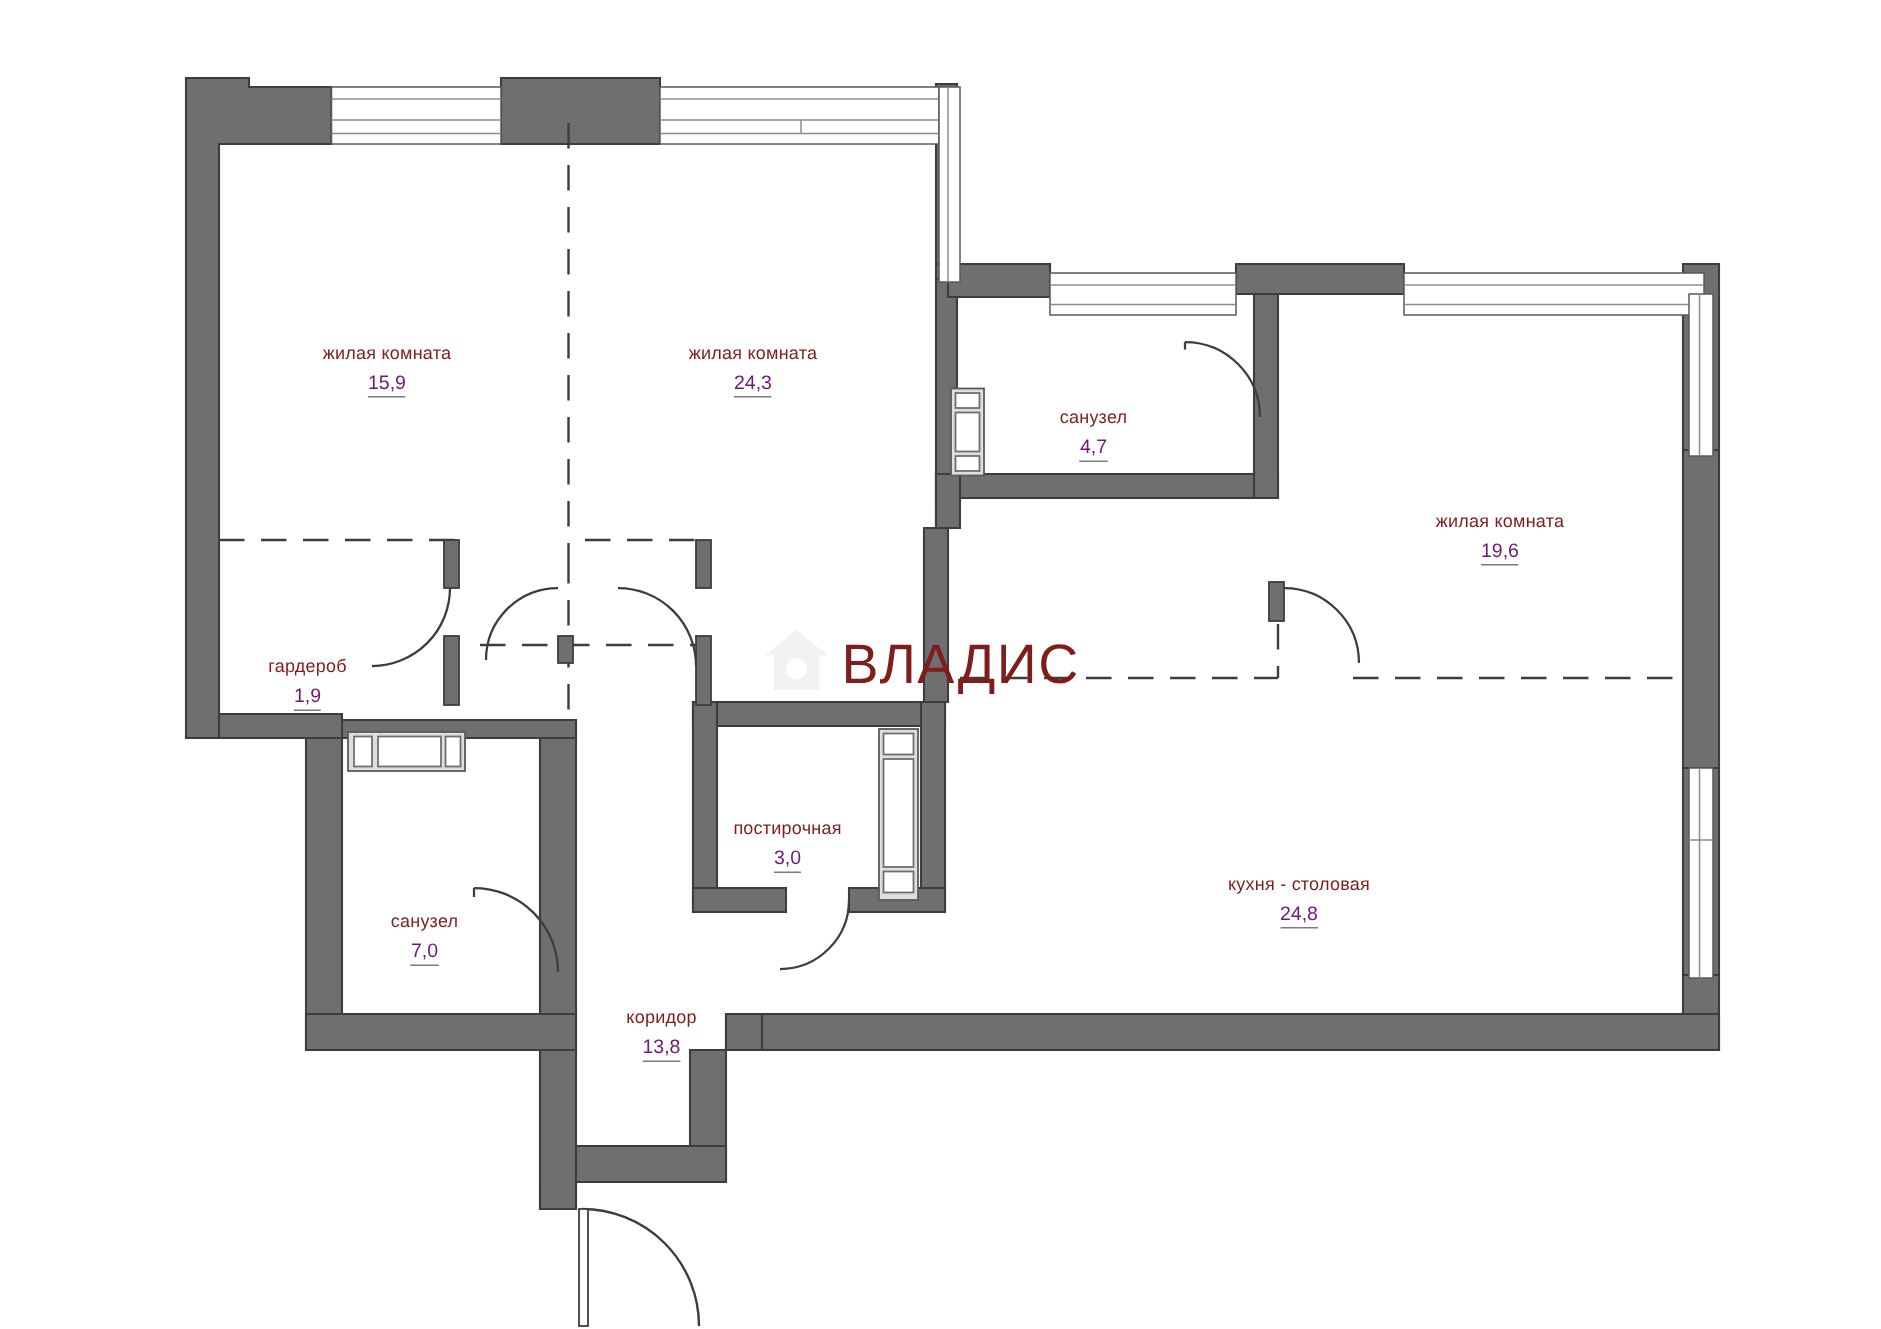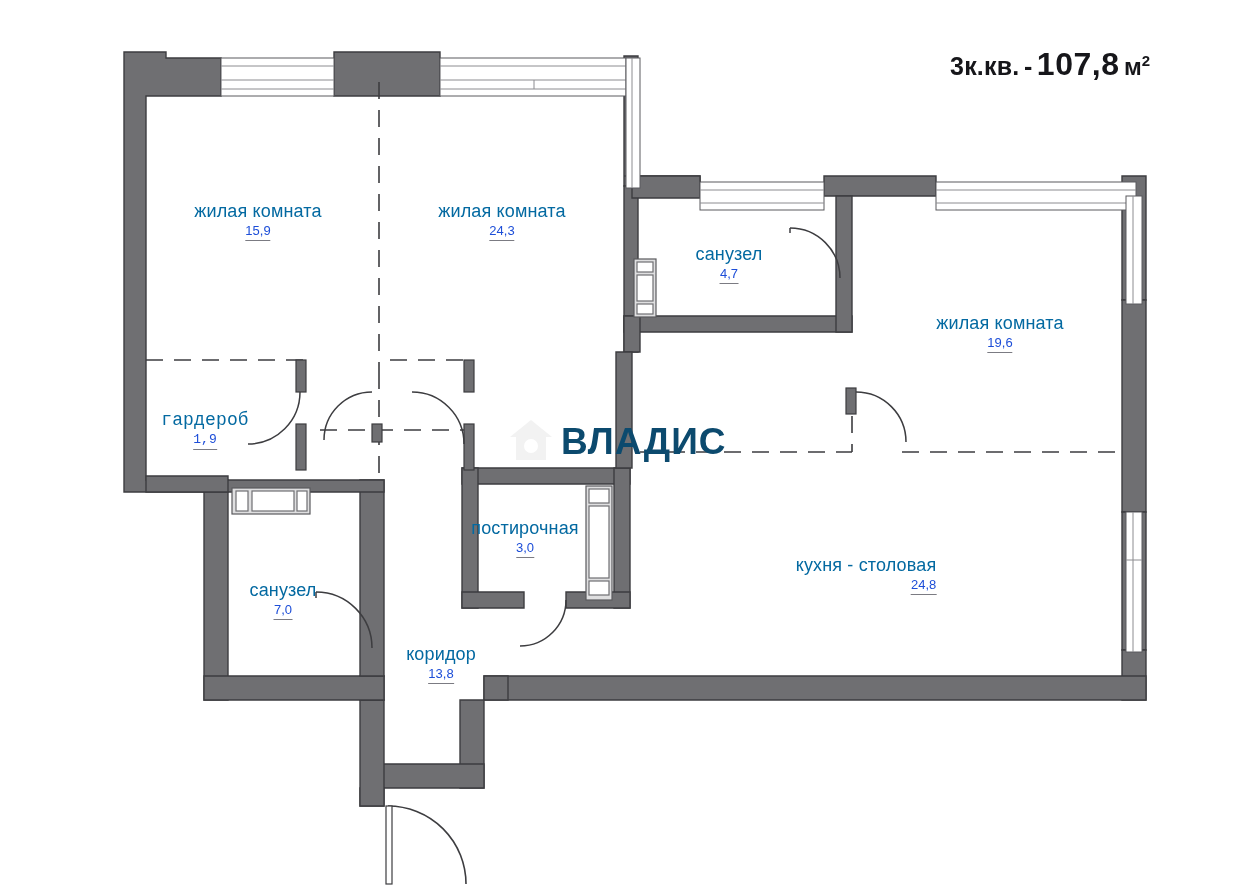--- a/index.html
+++ b/index.html
@@ -54,48 +54,49 @@
     font-weight: 600;
   }
   .room-label {
     position: absolute;
     text-align: center;
     color: #333338;
     white-space: nowrap;
     transform: translate(-50%, 0);
   }
   .room-name {
-    font-size: 18px;
+    font-size: 12px;
     letter-spacing: 0.15px;
     line-height: 16px;
-    color: #0369a1;
+    color: #7f1d1d;
+    margin-top: 24px;
   }
   .room-area {
     font-size: 13px;
     line-height: 18px;
     margin-top: 3px;
-    color: #1d4ed8;
+    color: #701a75;
     display: inline-block;
     border-bottom: 1px solid #7b7b82;
     padding-bottom: 0px;
   }
   .watermark {
     position: absolute;
     left: 508px;
     top: 418px;
     display: flex;
     align-items: center;
     gap: 7px;
     opacity: 1;
     pointer-events: none;
   }
   .wm-text {
     font-size: 37px;
-    font-weight: 700;
-    color: #0c4a6e;
+    font-weight: 400;
+    color: #7f1d1d;
     letter-spacing: 1px;
     line-height: 38px;
   }
   .wm-icon { display: block; }
 </style>
 </head>
 <body>
 
 <div id="plan-root">
 
@@ -262,26 +263,20 @@
 
       <g>
         <rect x="586" y="486" width="26" height="114" fill="#dfdfe0" stroke="#5a5a5e"></rect>
         <rect x="589" y="489" width="20" height="14" fill="#ffffff" stroke="#6f6f72"></rect>
         <rect x="589" y="506" width="20" height="72" fill="#ffffff" stroke="#6f6f72"></rect>
         <rect x="589" y="581" width="20" height="14" fill="#ffffff" stroke="#6f6f72"></rect>
       </g>
     </g>
   </svg>
 
-  <div class="title-block">
-    <span class="title-small">3к.кв.</span>
-    <span class="title-small">-</span>
-    <span class="title-big">107,8</span>
-    <span class="title-unit"><span>м</span><sup>2</sup></span>
-  </div>
 
   <div class="watermark">
     <span class="wm-icon">
       <svg width="46" height="44" viewBox="0 0 46 44" aria-hidden="true">
         <path d="M23 2 L44 19 L38 19 L38 42 L8 42 L8 19 L2 19 Z" fill="#f2f2f2"></path>
         <circle cx="23" cy="28" r="7" fill="#ffffff"></circle>
       </svg>
     </span>
     <span class="wm-text">ВЛАДИС</span>
   </div>
@@ -296,29 +291,29 @@
         <div><span class="room-area">24,3</span></div>
       </div>
       <div class="room-label" style="left: 729px; top: 246px;">
         <div class="room-name">санузел</div>
         <div><span class="room-area">4,7</span></div>
       </div>
       <div class="room-label" style="left: 1000px; top: 315px;">
         <div class="room-name">жилая комната</div>
         <div><span class="room-area">19,6</span></div>
       </div>
-      <div class="room-label" style="left: 205px; top: 412px; font-family: Liberation Mono, monospace;">
+      <div class="room-label" style="left: 205px; top: 412px;">
         <div class="room-name">гардероб</div>
         <div><span class="room-area">1,9</span></div>
       </div>
       <div class="room-label" style="left: 525px; top: 520px;">
         <div class="room-name">постирочная</div>
         <div><span class="room-area">3,0</span></div>
       </div>
-      <div class="room-label" style="left: 866px; top: 557px; text-align: right;">
+      <div class="room-label" style="left: 866px; top: 557px;">
         <div class="room-name">кухня - столовая</div>
         <div><span class="room-area">24,8</span></div>
       </div>
       <div class="room-label" style="left: 283px; top: 582px;">
         <div class="room-name">санузел</div>
         <div><span class="room-area">7,0</span></div>
       </div>
       <div class="room-label" style="left: 441px; top: 646px; text-align: center;">
         <div class="room-name">коридор</div>
         <div><span class="room-area">13,8</span></div>

